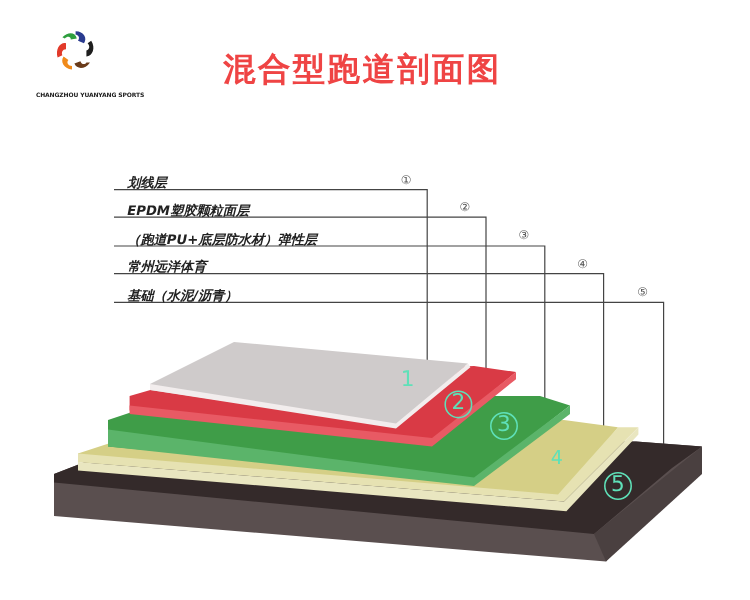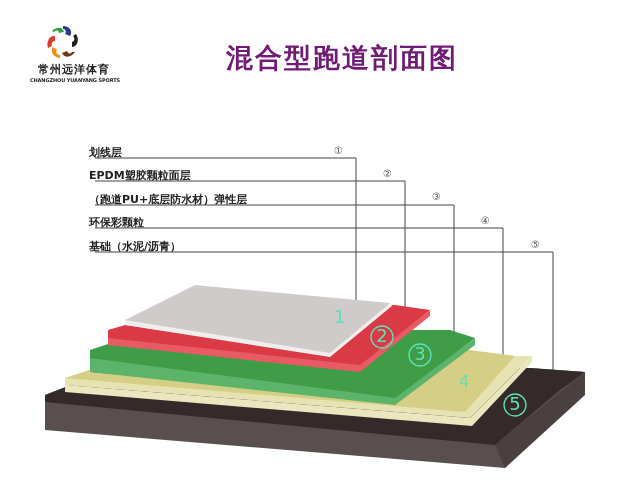--- a/index.html
+++ b/index.html
@@ -6,40 +6,39 @@
   body { width: 625px; height: 500px; position: relative; overflow: hidden;
          font-family: "DejaVu Sans", "Liberation Sans", sans-serif; }
   .logo { position: absolute; left: 20px; top: 22px; width: 110px; height: 60px; }
   .logo-mark { position: absolute; left: 23px; top: 0; width: 40px; height: 40px; }
   .logo-cn { position: absolute; left: 4px; top: 40px; width: 100px; text-align: center;
              font-family: "DejaVu Serif", serif; font-size: 11px; font-weight: bold; color: #222;
              letter-spacing: 1px; white-space: nowrap; }
   .logo-en { position: absolute; left: 0; top: 55px; width: 110px; text-align: center;
              font-size: 5px; font-weight: bold; color: #222; white-space: nowrap; letter-spacing: -0.1px; }
   .title { position: absolute; left: 186px; top: 40px; font-size: 27px; font-weight: bold;
-           color: #701a75; letter-spacing: 2px; white-space: nowrap; margin-left: 40px; }
+           color: #ef4444; letter-spacing: 2px; white-space: nowrap; }
   .diagram { position: absolute; left: 0; top: 0; }
-  .label { position: absolute; left: 89px; font-size: 11px; font-weight: bold; color: #222; white-space: nowrap; }
+  .label { position: absolute; left: 106px; font-size: 11px; font-weight: bold; color: #222; white-space: nowrap; font-style: italic; }
   .num { position: absolute; font-size: 10px; color: #555; }
   .badge { position: absolute; font-size: 22px; color: #5fe0b8; font-weight: normal; }
 </style>
 </head>
 <body>
 
 <div class="logo">
   <svg class="logo-mark" viewBox="0 0 40 40">
     <path d="M20 4 C27 4 30 10 27 14 L22 12 C24 9 22 7 20 7 Z" fill="#2a3b8f"></path>
     <path d="M33 12 C37 18 34 25 29 25 L29 20 C32 19 32 16 30 14 Z" fill="#1e1e1e"></path>
     <path d="M32 30 C28 36 21 36 19 31 L24 29 C25 32 28 32 29 30 Z" fill="#6a3b1a"></path>
     <path d="M17 36 C10 35 7 29 10 25 L14 28 C12 30 14 33 17 33 Z" fill="#f08a1a"></path>
     <path d="M5 26 C3 19 7 13 12 14 L12 19 C9 19 8 22 9 24 Z" fill="#e23a2a"></path>
     <path d="M9 9 C14 4 20 5 21 10 L16 11 C16 8 13 8 11 10 Z" fill="#2e9e3e"></path>
     <circle cx="20" cy="20" r="5" fill="#fff"></circle>
   </svg>
-  <div class="logo-cn">常州远洋体育</div>
   <div class="logo-en">CHANGZHOU YUANYANG SPORTS</div>
 </div>
 
 <div class="title">混合型跑道剖面图</div>
 
 <svg class="diagram" width="625" height="500">
 
   <g stroke="#444" stroke-width="1" fill="none">
     <polyline points="95,158 356,158 356,302"></polyline>
     <polyline points="95,181 405,181 405,320"></polyline>
@@ -78,21 +77,21 @@
   <g stroke="#5fe0b8" stroke-width="1.3" fill="none">
     <circle cx="382" cy="337" r="11"></circle>
     <circle cx="420" cy="355" r="11"></circle>
     <circle cx="515" cy="405" r="11"></circle>
   </g>
 </svg>
 
 <div class="label" style="top:145px">划线层</div>
 <div class="label" style="top:168px">EPDM塑胶颗粒面层</div>
 <div class="label" style="top:192px">（跑道PU+底层防水材）弹性层</div>
-<div class="label" style="top:215px">环保彩颗粒</div>
+<div class="label" style="top:215px">常州远洋体育</div>
 <div class="label" style="top:239px">基础（水泥/沥青）</div>
 
 <div class="num" style="left:334px;top:145px">①</div>
 <div class="num" style="left:383px;top:168px">②</div>
 <div class="num" style="left:432px;top:191px">③</div>
 <div class="num" style="left:481px;top:215px">④</div>
 <div class="num" style="left:531px;top:239px">⑤</div>
 
 <div class="badge" style="left:334px;top:306px;font-size:18px">1</div>
 <div class="badge" style="left:370px;top:325px;font-size:18px;width:24px;text-align:center">2</div>

